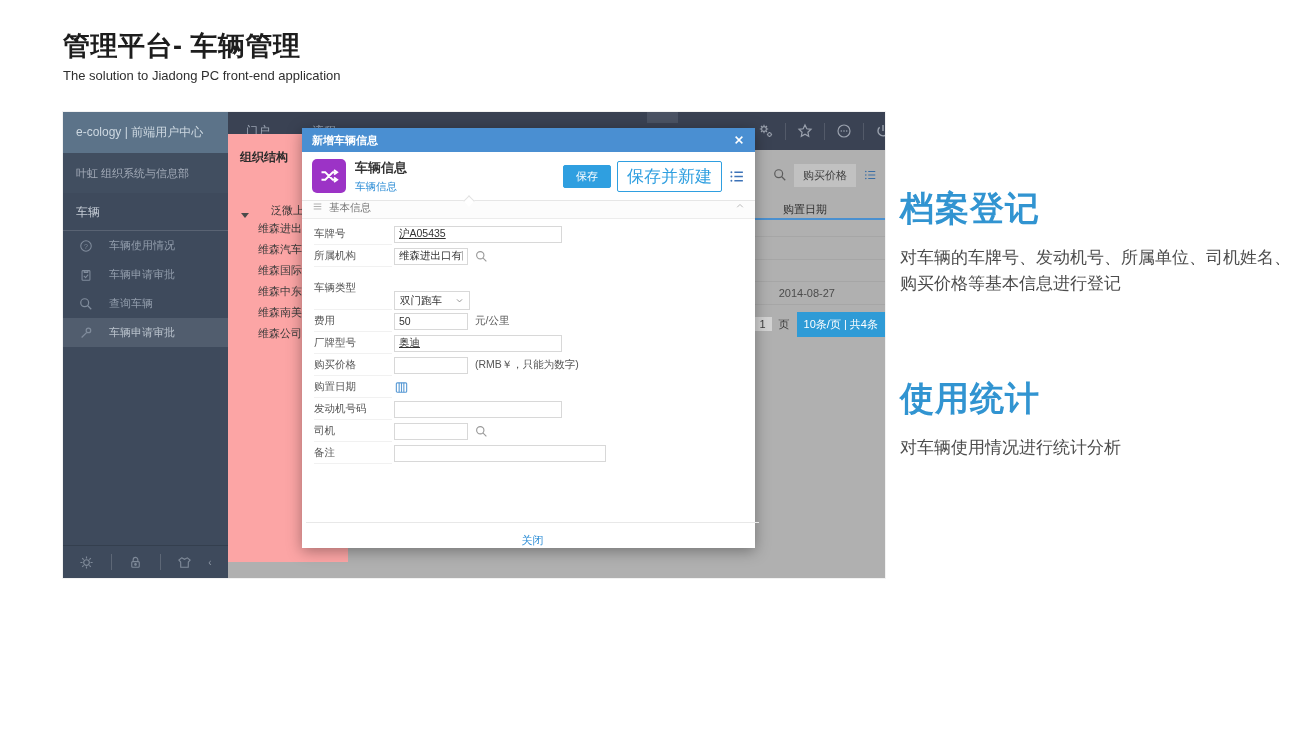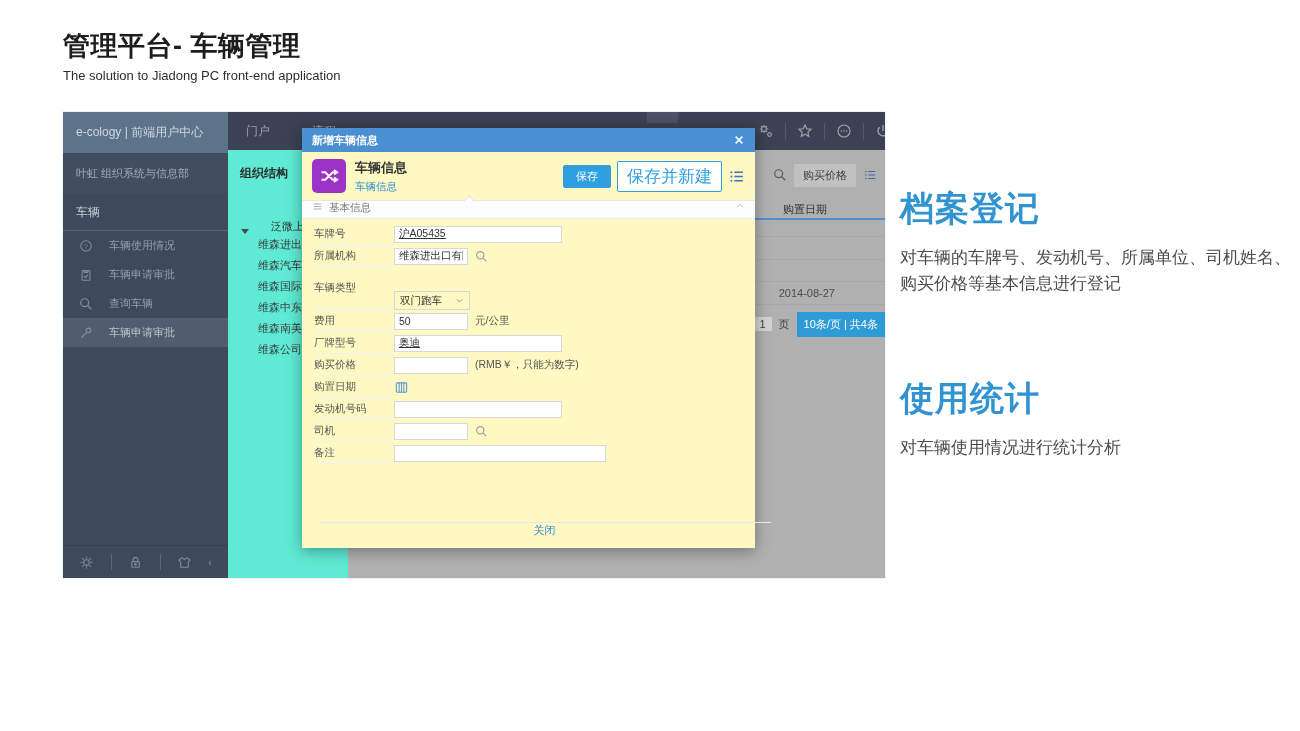--- a/index.html
+++ b/index.html
@@ -29,42 +29,42 @@
 
   
   .topbar { position:absolute; left:165px; top:0; width:657px; height:38px; background:#3a4253; z-index:1; }
   .tb-nav { position:absolute; left:18px; top:0; height:38px; display:flex; gap:42px; align-items:center; font-size:12px; color:#98a1af; }
   .tab-hl { position:absolute; left:419px; top:0; width:31px; height:11px; background:#4b5364; }
   .tb-icons { position:absolute; right:-6px; top:0; height:38px; display:flex; align-items:center; gap:11px; color:#9aa1ad; }
   .tb-icons .icn { width:16px; height:16px; }
   .tb-sep { width:1px; height:17px; background:rgba(255,255,255,0.13); }
 
   
-  .tree { position:absolute; left:165px; top:38px; width:120px; height:428px; background:#5eead4; overflow:hidden; z-index:1; }
+  .tree { position:absolute; left:165px; top:22px; width:120px; height:428px; background:#fca5a5; overflow:hidden; z-index:1; }
   .tree-header { padding:15px 12px 8px 12px; font-size:12px; font-weight:bold; color:#2d2d2d; }
   .tree-body { padding-top:24px; }
   .tree-root { display:flex; align-items:flex-end; gap:22px; padding-left:13px; font-size:11px; color:#333; height:20px; }
   .tri-down { width:0; height:0; border-left:4px solid transparent; border-right:4px solid transparent; border-top:5px solid #4a4a4a; }
   .tree-child { padding-left:30px; font-size:11px; color:#3b3b3b; height:21px; line-height:21px; white-space:nowrap; overflow:hidden; }
 
   
   .content { position:absolute; left:285px; top:38px; width:537px; height:428px; background:#b0b0b0; z-index:1; }
   .c-toolbar { height:50px; display:flex; align-items:center; justify-content:flex-end; gap:7px; padding-right:8px; color:#4a4a4a; }
   .c-toolbar .icn { width:14px; height:14px; color:#5c5c5c; }
   .c-adv { font-size:11px; color:#3f3f3f; background:rgba(255,255,255,0.22); padding:4px 9px; }
   .c-toolbar .list-icn { color:#3a6ea5; }
   .c-thead { height:20px; display:flex; align-items:center; justify-content:flex-end; padding-right:58px; font-size:11px; color:#333; border-bottom:2px solid #4a90d0; }
   .c-row { border-bottom:1px solid #a6a6a6; display:flex; align-items:center; justify-content:flex-end; padding-right:50px; font-size:11px; color:#4c4c4c; }
   .r1{height:17px;} .r2{height:23px;} .r3{height:22px;} .r-date{height:23px;}
   .c-pager { margin-top:6px; height:26px; display:flex; align-items:center; justify-content:flex-end; gap:7px; font-size:11px; color:#3d3d3d; }
   .pg-num { background:rgba(255,255,255,0.45); padding:1px 6px; }
   .pg-badge { background:#2f9bd6; color:#fff; padding:5px 7px; font-size:11px; }
 
   
-  .modal { position:absolute; left:239px; top:16px; width:453px; height:420px; background:#fef9c3; z-index:5; box-shadow:0 3px 14px rgba(0,0,0,0.35); }
+  .modal { position:absolute; left:239px; top:16px; width:453px; height:420px; background:#ffffff; z-index:5; box-shadow:0 3px 14px rgba(0,0,0,0.35); }
   .m-titlebar { height:24px; background:#4a8fd2; color:#fff; display:flex; align-items:center; justify-content:space-between; padding:0 10px; font-size:11px; font-weight:bold; }
   .m-close { width:12px; height:12px; color:#fff; cursor:pointer; }
   .m-header { height:48px; display:flex; align-items:center; gap:9px; padding:0 10px; position:relative; }
   .m-appicon { width:34px; height:34px; background:#9c33c6; border-radius:5px; display:flex; align-items:center; justify-content:center; color:#fff; }
   .m-appicon .icn { width:20px; height:20px; }
   .m-title { font-size:13px; font-weight:bold; color:#333; }
   .m-tab { font-size:10.5px; color:#2e8ed6; margin-top:3px; cursor:pointer; }
   .m-actions { margin-left:auto; display:flex; align-items:center; gap:6px; }
   .btn-save { background:#2f9fe0; color:#fff; border:1px solid #2f9fe0; font-size:11px; padding:3px 12px; border-radius:2px; cursor:pointer; }
   .btn-savenew { background:#fff; color:#2f9fe0; border:1px solid #2f9fe0; font-size:17px; padding:3px 9px; border-radius:2px; cursor:pointer; }
@@ -77,21 +77,21 @@
   .f-row { display:flex; align-items:center; min-height:22px; }
   .f-label { width:78px; align-self:stretch; display:flex; align-items:center; font-size:10.5px; color:#555; border-bottom:1px solid #f1f1f1; }
   .f-ctrl { display:flex; align-items:center; gap:7px; padding-left:2px; }
   .inp { height:17px; border:1px solid #d8d8d8; font-size:10.5px; padding:0 4px; color:#333; background:#fff; font-family:inherit; }
   .w-wide{width:168px;text-decoration:underline;} .w-narrow{width:74px;} .w-xwide{width:212px;}
   .f-suffix { font-size:10.5px; color:#555; }
   .f-search { width:13px; height:13px; color:#999; cursor:pointer; }
   .f-cal { width:15px; height:15px; color:#5b9bd5; cursor:pointer; }
   .select { width:76px; height:19px; border:1px solid #d8d8d8; display:flex; align-items:center; justify-content:space-between; padding:0 5px; font-size:10.5px; color:#333; cursor:pointer;margin-top:24px; }
   .select .chev { width:9px; height:9px; color:#888; }
-  .m-footer { position:absolute; bottom:0; left:16px; width:100%; height:26px; border-top:1px solid #e8e8e8; display:flex; align-items:flex-start; justify-content:center; }
+  .m-footer { position:absolute; bottom:0; left:4px; width:100%; height:26px; border-top:1px solid #e8e8e8; display:flex; align-items:flex-end; justify-content:center; }
   .m-footer a { font-size:11px; color:#2e8ed6; text-decoration:none; cursor:pointer; }
 
   
   .feature { position:absolute; left:900px; width:400px; }
   .feat-1 { top:186px; } .feat-2 { top:376px; }
   .feature h2 { font-size:34px; font-weight:bold; color:#3194d1; letter-spacing:1px; }
   .feature p { margin-top:13px; font-size:17px; color:#4c4c4c; line-height:1.5; }
 
   .icn svg { width:100%; height:100%; display:block; }
 </style>

